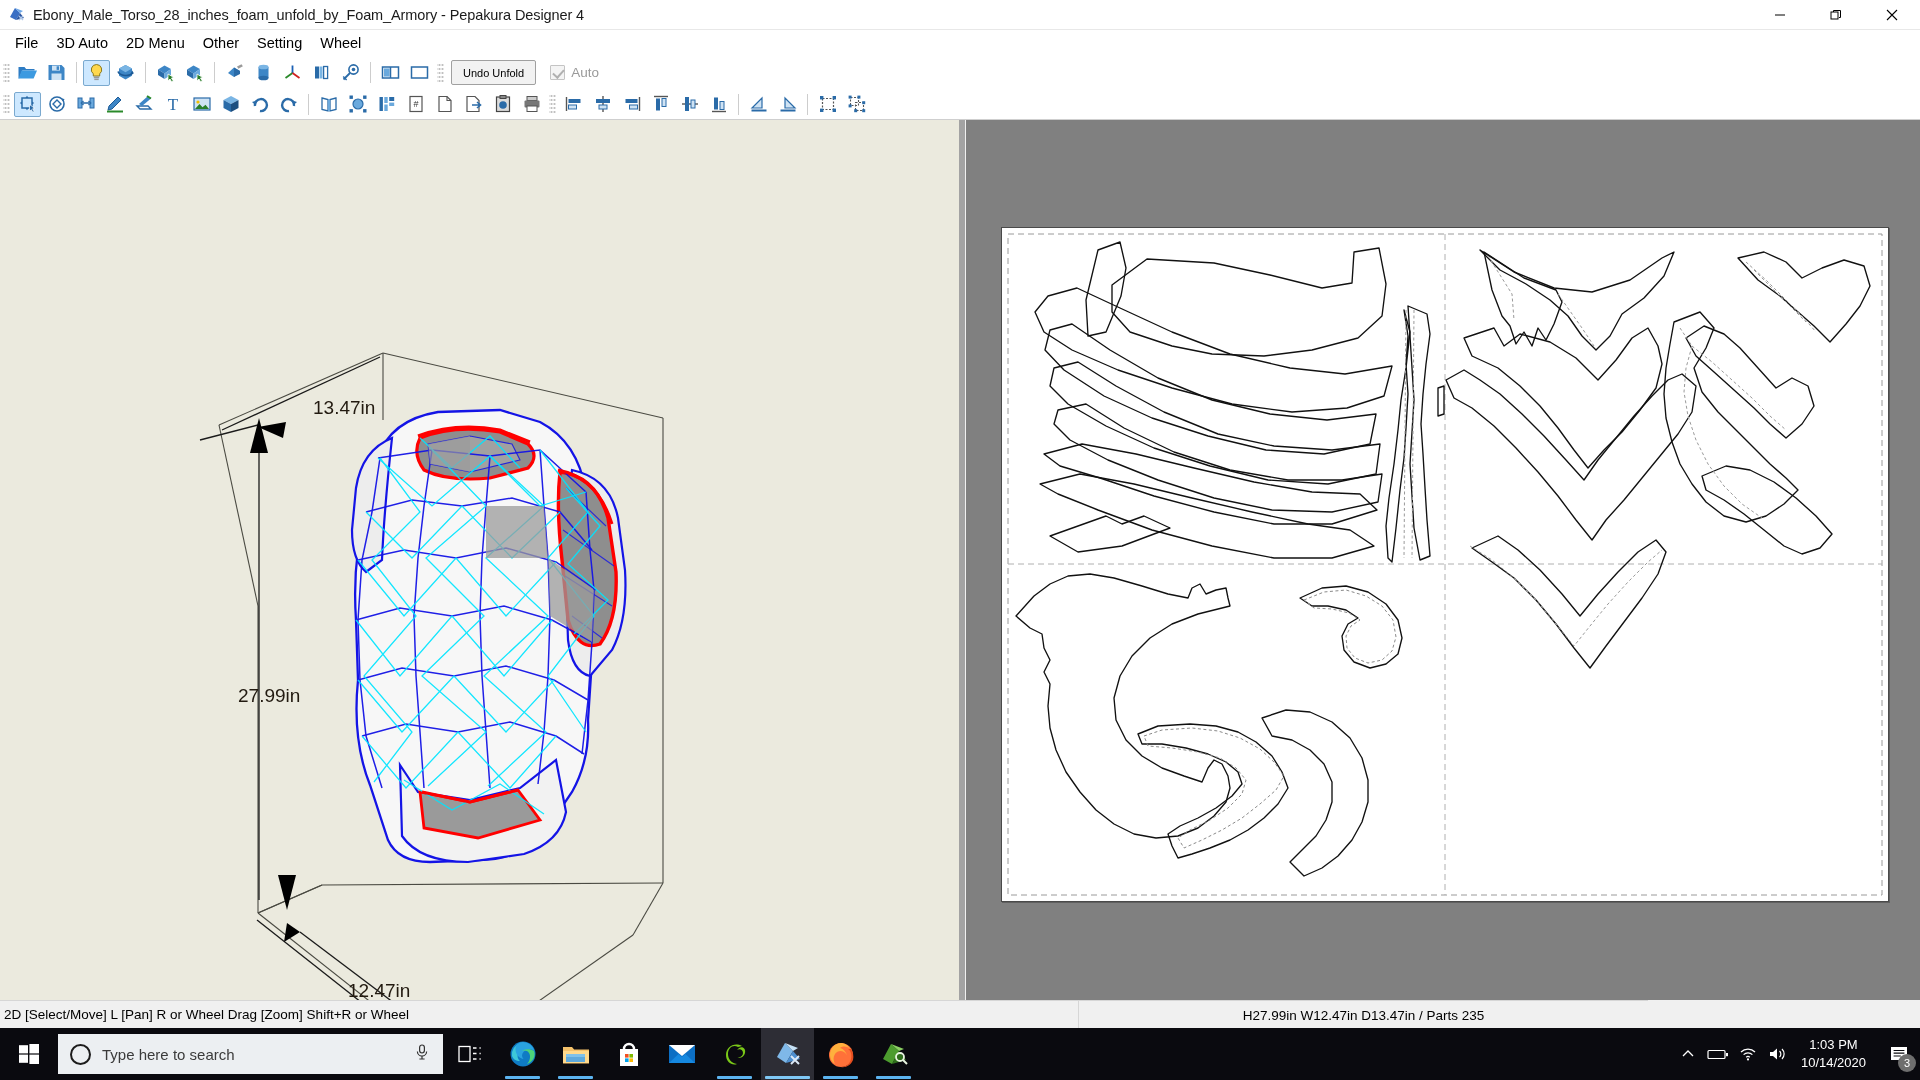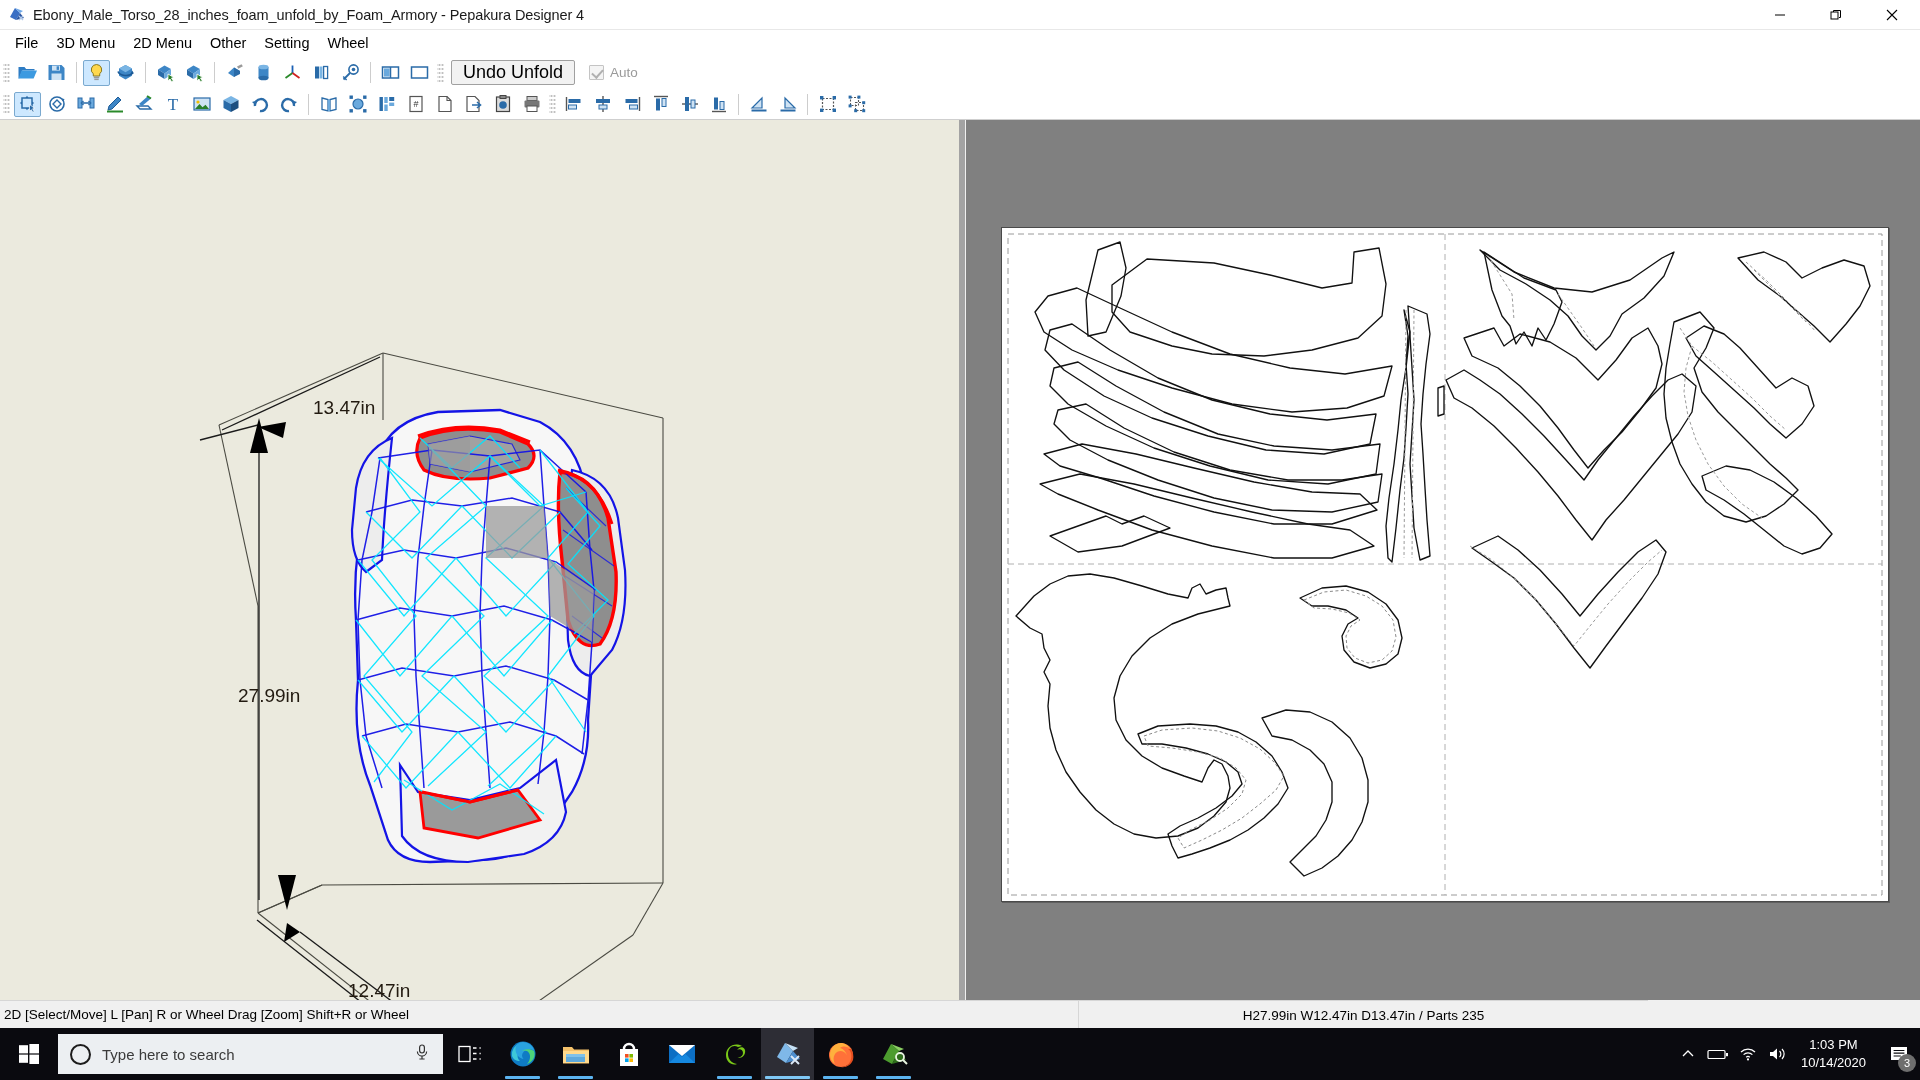--- a/index.html
+++ b/index.html
@@ -56,21 +56,21 @@
     border: 1px solid transparent; border-radius: 2px;
   }
   #toolbar2 .tbtn { height: 25px; }
   .tbtn.active { background: #cde8ff; border-color: #7aa9cf; }
   .tsep { width: 1px; height: 21px; background: #cdcdcd; margin: 0 5px; flex: 0 0 auto; }
   .tbtn svg { display: block; }
 
   .undo-unfold-btn {
     height: 25px; margin-left: 4px; padding: 0 11px;
     background: #f2f2f2; border: 1px solid #a0a0a0; border-radius: 2px;
-    font-size: 18px; color: #000; display: flex; align-items: center;
+    font-size: 11px; color: #000; display: flex; align-items: center;
     white-space: nowrap; flex: 0 0 auto;
   }
   .auto-wrap {
     display: flex; align-items: center; gap: 6px; margin-left: 14px; flex: 0 0 auto; justify-content: space-between;
   }
   .auto-check {
     width: 15px; height: 15px; background: #f4f4f4; border: 1px solid #c4c4c4;
     position: relative; border-radius: 1px;
   }
   .auto-check::after {
@@ -186,21 +186,21 @@
       <div class="wc">
         <svg width="12" height="12" viewBox="0 0 12 12">
           <path d="M1 1 L11 11 M11 1 L1 11" stroke="#000" stroke-width="1.1"></path>
         </svg>
       </div>
     </div>
   </div>
 
   <div class="menubar">
     <div class="menu-item">File</div>
-    <div class="menu-item">3D Menu</div>
+    <div class="menu-item">3D Auto</div>
     <div class="menu-item">2D Menu</div>
     <div class="menu-item">Other</div>
     <div class="menu-item">Setting</div>
     <div class="menu-item">Wheel</div>
   </div>
 
   <div class="toolbar-row" id="toolbar1">
     <div class="grip"></div>
 
     <div class="tbtn">

